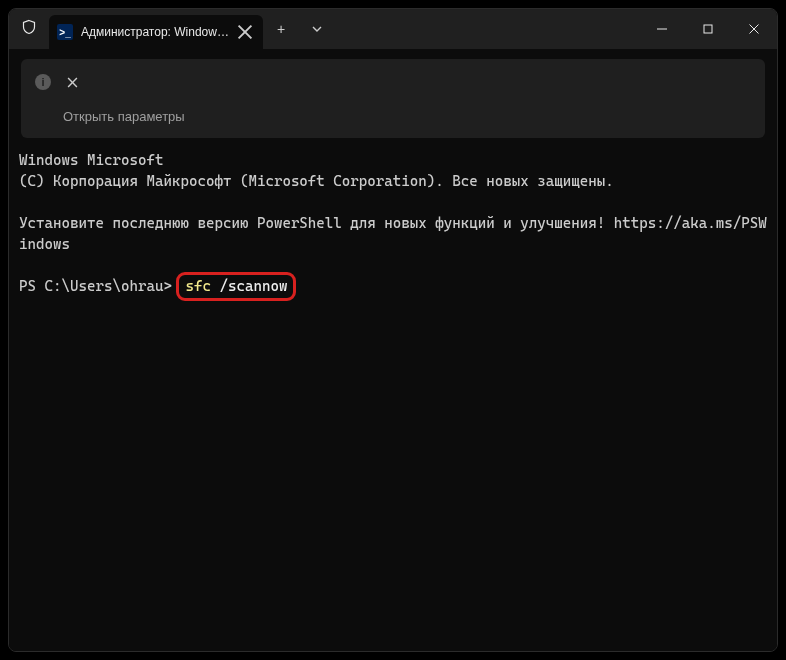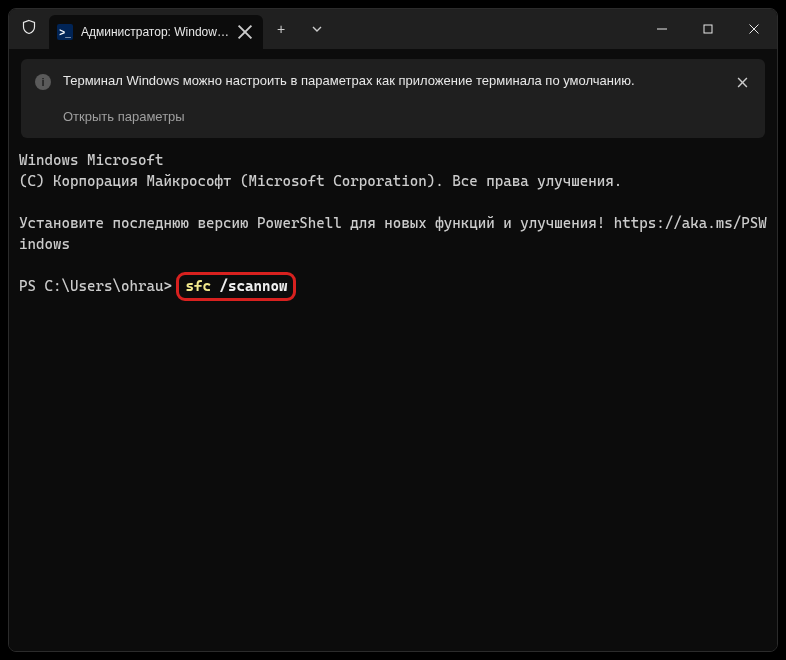--- a/index.html
+++ b/index.html
@@ -128,21 +128,20 @@
       white-space: pre-wrap;
       word-break: break-all;
       overflow: auto;
     }
     .hl {
       border: 3px solid #d8211f;
       border-radius: 9px;
       padding: 3px 6px 4px 6px;
       margin-left: -4px;
       color: #eee;
-      font-weight: bold;
     }
     .hl .cmd { color: #f2e98c; }
   </style>
 </head>
 <body>
 
 <div class="window">
   <div class="titlebar">
     <div class="shield-area">
       <span class="shield-icon">
@@ -184,31 +183,30 @@
             <line x1="0.5" y1="0.5" x2="9.5" y2="9.5"></line>
             <line x1="9.5" y1="0.5" x2="0.5" y2="9.5"></line>
           </svg>
       </div>
     </div>
   </div>
 
   <div class="infobar">
     <div class="infobar-row">
       <span class="info-icon">i</span>
-      <span class="info-text">Терминал Windows можно настроить в параметрах как приложение терминала по умолчанию.</span>
       <span class="info-close">
         <svg viewBox="0 0 10 10" stroke="#ccc" stroke-width="1.3">
             <line x1="1" y1="1" x2="9" y2="9"></line>
             <line x1="9" y1="1" x2="1" y2="9"></line>
           </svg>
       </span>
     </div>
     <span class="info-link">Открыть параметры</span>
   </div>
 
   <div class="terminal"><span>Windows Microsoft</span>
-<span>(C) Корпорация Майкрософт (Microsoft Corporation). Все права улучшения.</span>
+<span>(C) Корпорация Майкрософт (Microsoft Corporation). Все новых защищены.</span>
 
 <span>Установите последнюю версию PowerShell для новых функций и улучшения! https://aka.ms/PSWindows</span>
 
 <span>PS C:\Users\ohrau&gt; </span><span class="hl"><span class="cmd">sfc</span><span> /scannow</span></span>
 </div>
 </div>
 
 </body></html>

